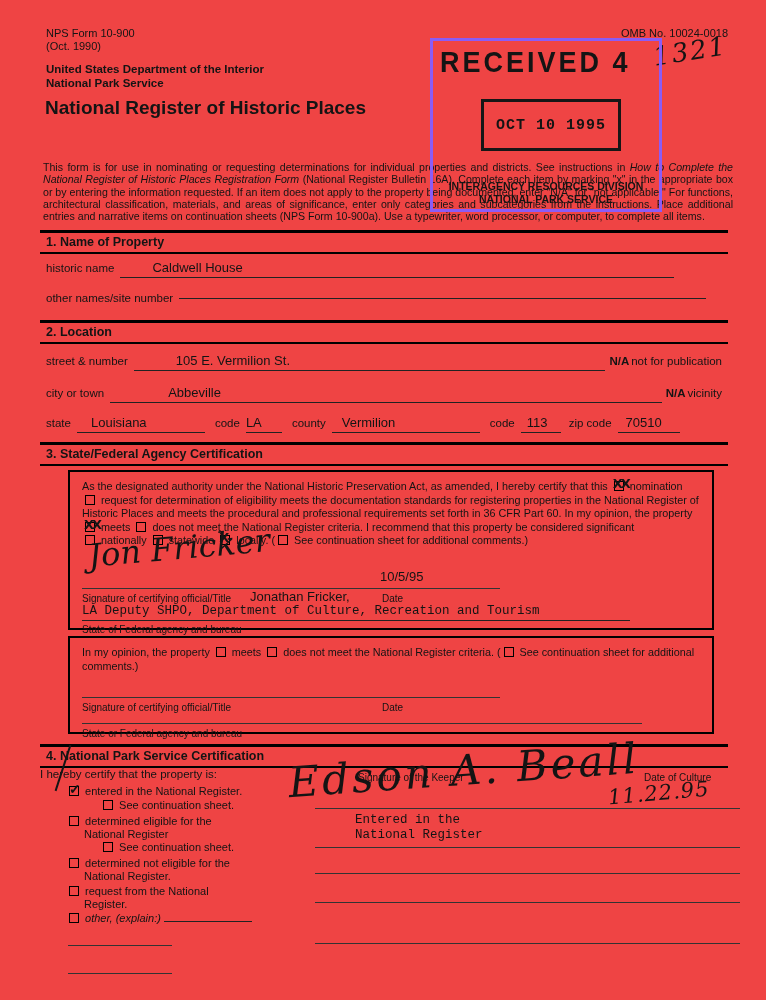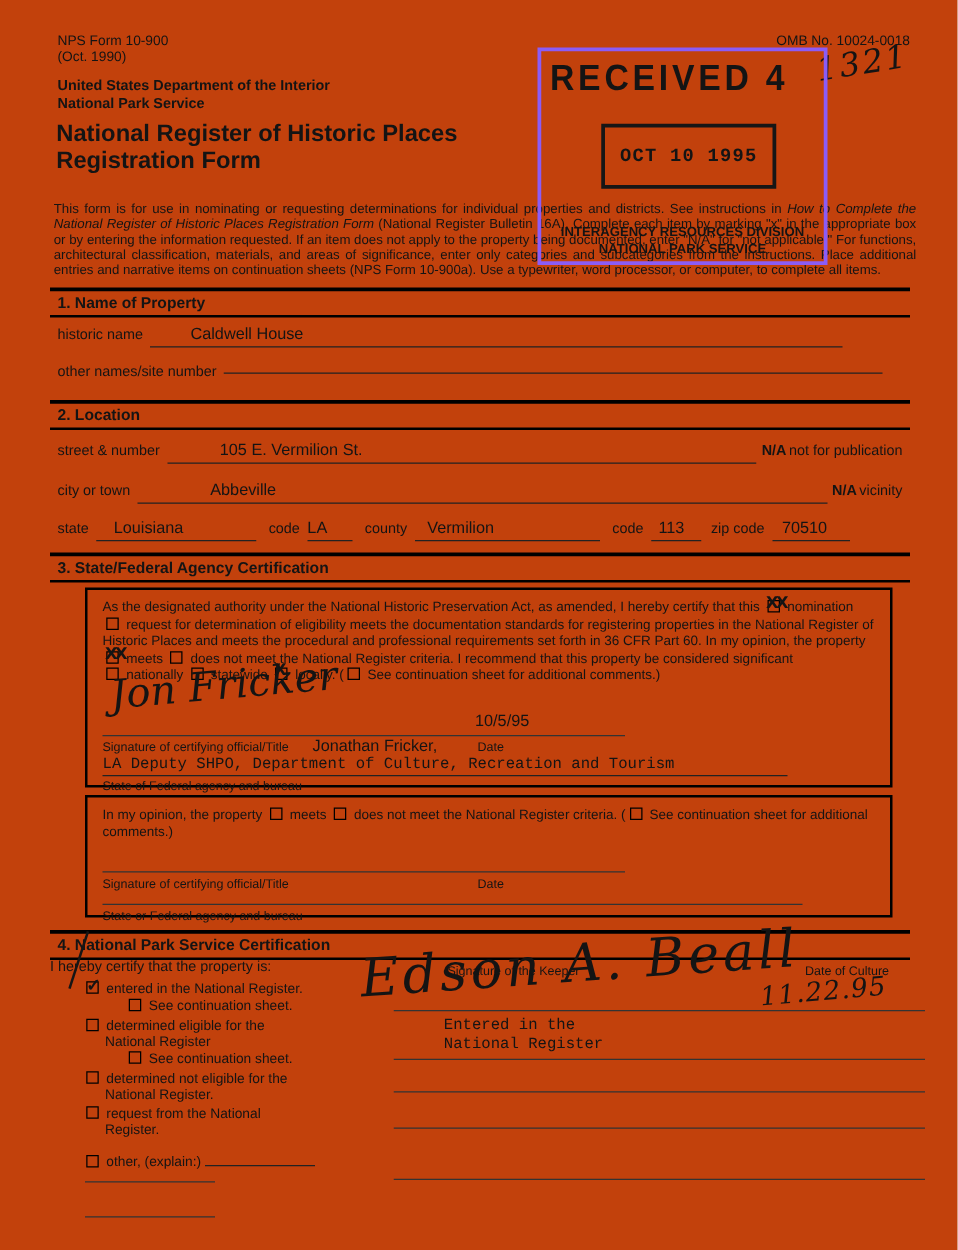--- a/index.html
+++ b/index.html
@@ -1,18 +1,18 @@
 <!DOCTYPE html>
 <html><head>
 <meta charset="utf-8">
 <style>
   html,body { margin:0; padding:0; background:#e8e8e4; }
   .page {
     position:relative; width:766px; height:1000px; margin:0 auto;
-    background:#c2410c; color:#141414; overflow:hidden;
+    background:#ef4444; color:#141414; overflow:hidden;
     font-family:"Liberation Sans", sans-serif;
   }
   .abs { position:absolute; }
   .b { font-weight:bold; }
   .sm { font-size:10px; }
   .lbl { font-size:11.5px; }
   .mono { font-family:Liberation Sans, sans-serif; font-size:13px; }
   .mono-sm { font-family:"Liberation Mono","DejaVu Sans Mono",monospace; font-size:12.5px; }
   .script { font-family:"DejaVu Serif", serif; font-style:italic; }
 
@@ -82,21 +82,20 @@
 
   <div class="abs script" style="left:653px; top:36px; font-size:26px; transform:rotate(-9deg); letter-spacing:2px;">1321</div>
 
   <div class="abs b" style="left:46px; top:62px; font-size:11.5px; line-height:14px;">
     <div>United States Department of the Interior</div>
     <div>National Park Service</div>
   </div>
 
   <div class="abs b" style="left:45px; top:97px; font-size:19px; line-height:21px;">
     <div>National Register of Historic Places</div>
-    <div>Registration Form</div>
   </div>
 
   <div class="abs" style="left:43px; top:161px; width:690px; font-size:10.6px; line-height:12.3px; text-align:justify;">
     <span>This form is for use in nominating or requesting determinations for individual properties and districts. See instructions in </span><i>How to Complete the National Register of Historic Places Registration Form</i><span> (National Register Bulletin 16A). Complete each item by marking "x" in the appropriate box or by entering the information requested. If an item does not apply to the property being documented, enter "N/A" for "not applicable." For functions, architectural classification, materials, and areas of significance, enter only categories and subcategories from the instructions. Place additional entries and narrative items on continuation sheets (NPS Form 10-900a). Use a typewriter, word processor, or computer, to complete all items.</span>
   </div>
 
   <div class="stamp">
     <div class="stamp-received">RECEIVED 4</div>
     <div class="stamp-datebox">
       <span>OCT 10 1995</span>
@@ -233,21 +232,21 @@
       <span>determined not eligible for the</span>
     </div>
     <div class="item" style="left:84px; top:104px;">National Register.</div>
 
     <div class="item" style="left:66px; top:119px;">
       <span class="cb"></span>
       <span>request from the National</span>
     </div>
     <div class="item" style="left:84px; top:132px;">Register.</div>
 
-    <div class="item" style="left:66px; top:158px;">
+    <div class="item" style="left:66px; top:146px;font-style:italic;">
       <span class="cb"></span>
       <span>other, (explain:)</span>
       <span class="ul" style="display:inline-block; width:88px;"></span>
     </div>
 
     <div class="line" style="left:68px; top:179px; width:104px;"></div>
     <div class="line" style="left:68px; top:207px; width:104px;"></div>
 
     <div class="script" style="position:absolute; left:288px; top:-20px; font-size:42px; transform:rotate(-4deg); letter-spacing:3px; white-space:nowrap;">Edson A. Beall</div>
 

